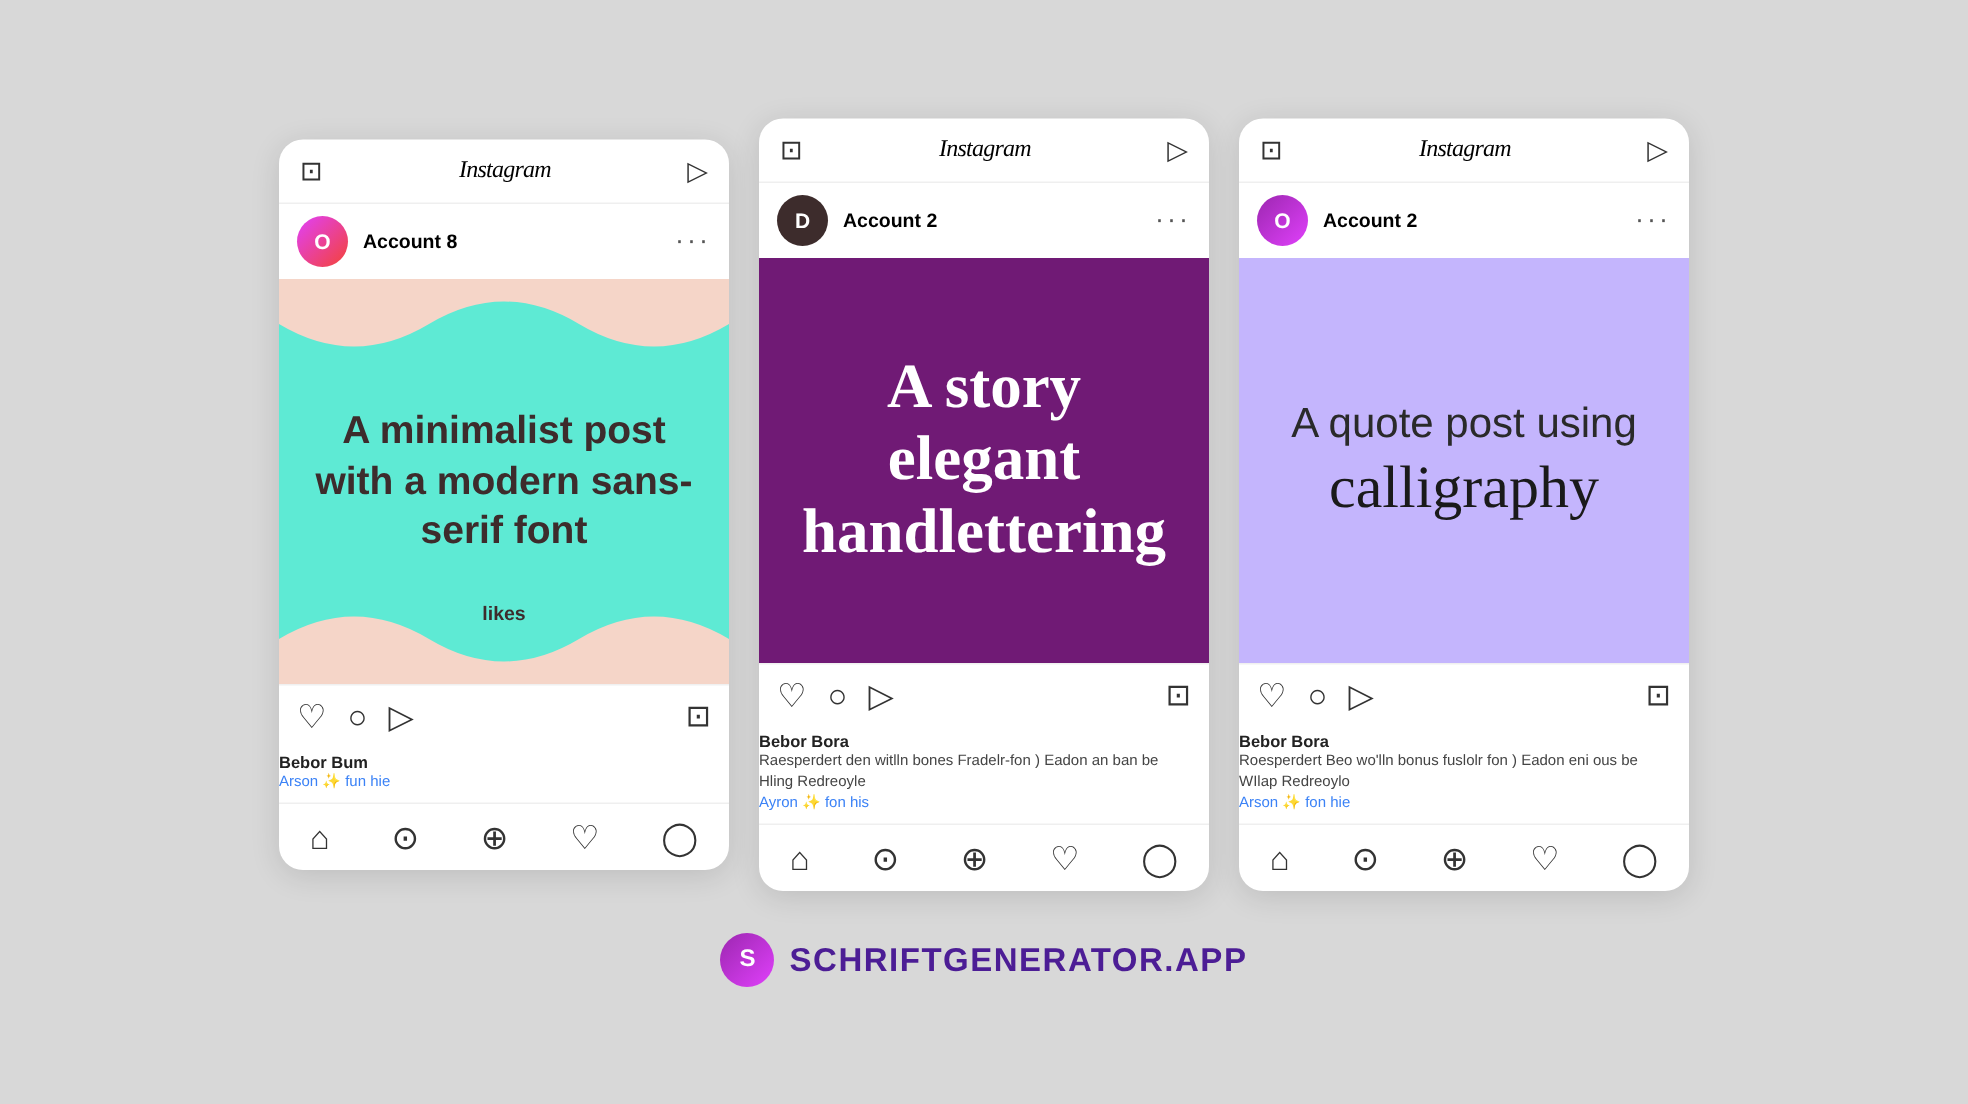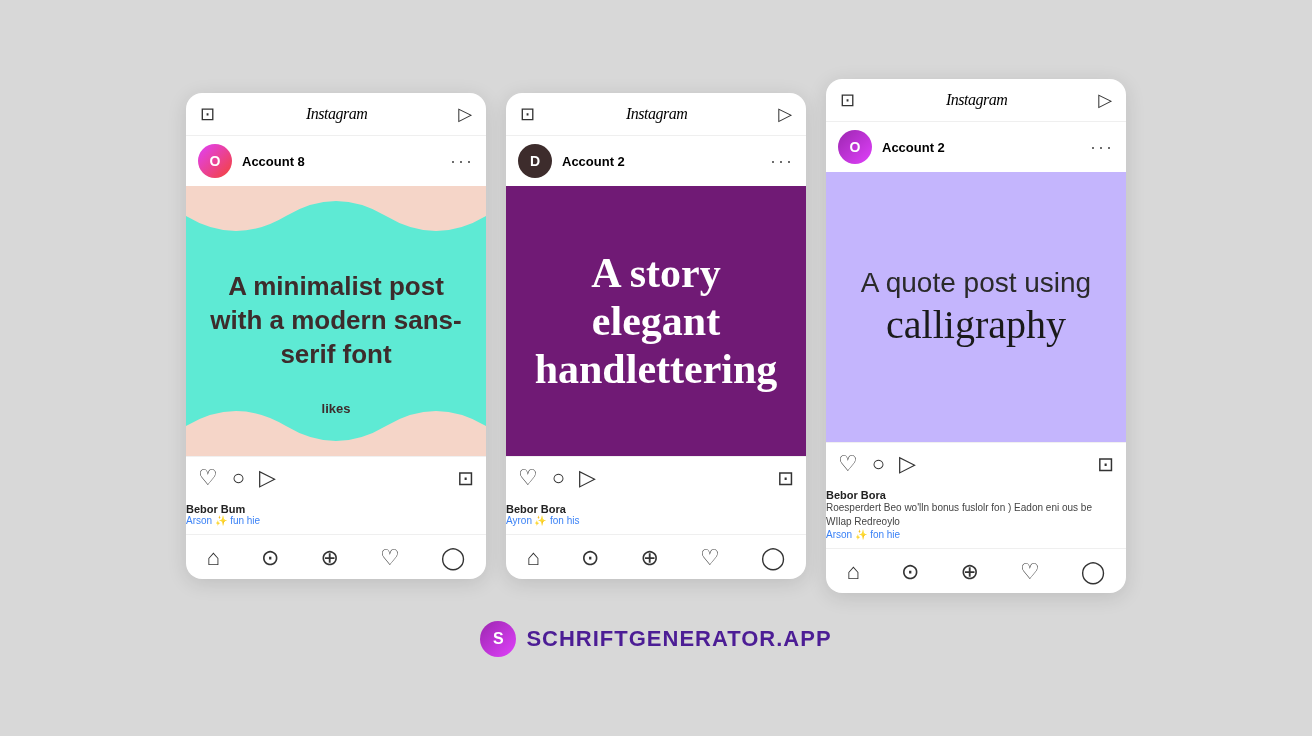--- a/index.html
+++ b/index.html
@@ -329,20 +329,21 @@
     <div class="ig-actions">
       <div class="ig-actions-left">
         <span class="ig-action-icon">♡</span>
         <span class="ig-action-icon">○</span>
         <span class="ig-action-icon">▷</span>
       </div>
       <span class="ig-bookmark-icon">⊡</span>
     </div>
     <div class="ig-caption">
       <span class="ig-caption-bold">Bebor Bora</span>
+      <span class="ig-caption-text">Raesperdert den witlln bones Fradelr-fon ) Eadon an ban be Hling Redreoyle</span>
       <span class="ig-caption-link">Ayron ✨ fon his</span>
     </div>
     <div class="ig-bottomnav">
       <span class="ig-nav-icon">⌂</span>
       <span class="ig-nav-icon">⊙</span>
       <span class="ig-nav-icon">⊕</span>
       <span class="ig-nav-icon">♡</span>
       <span class="ig-nav-icon">◯</span>
     </div>
   </div>

